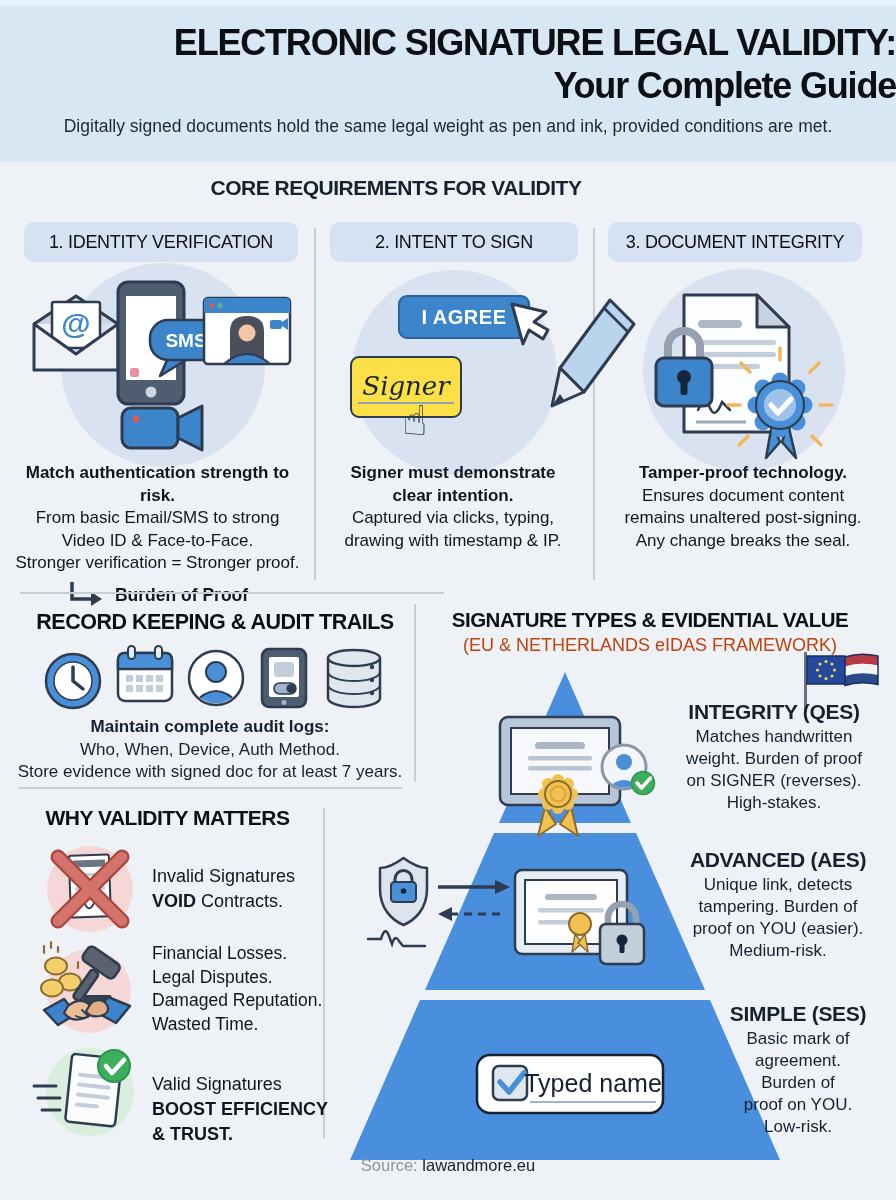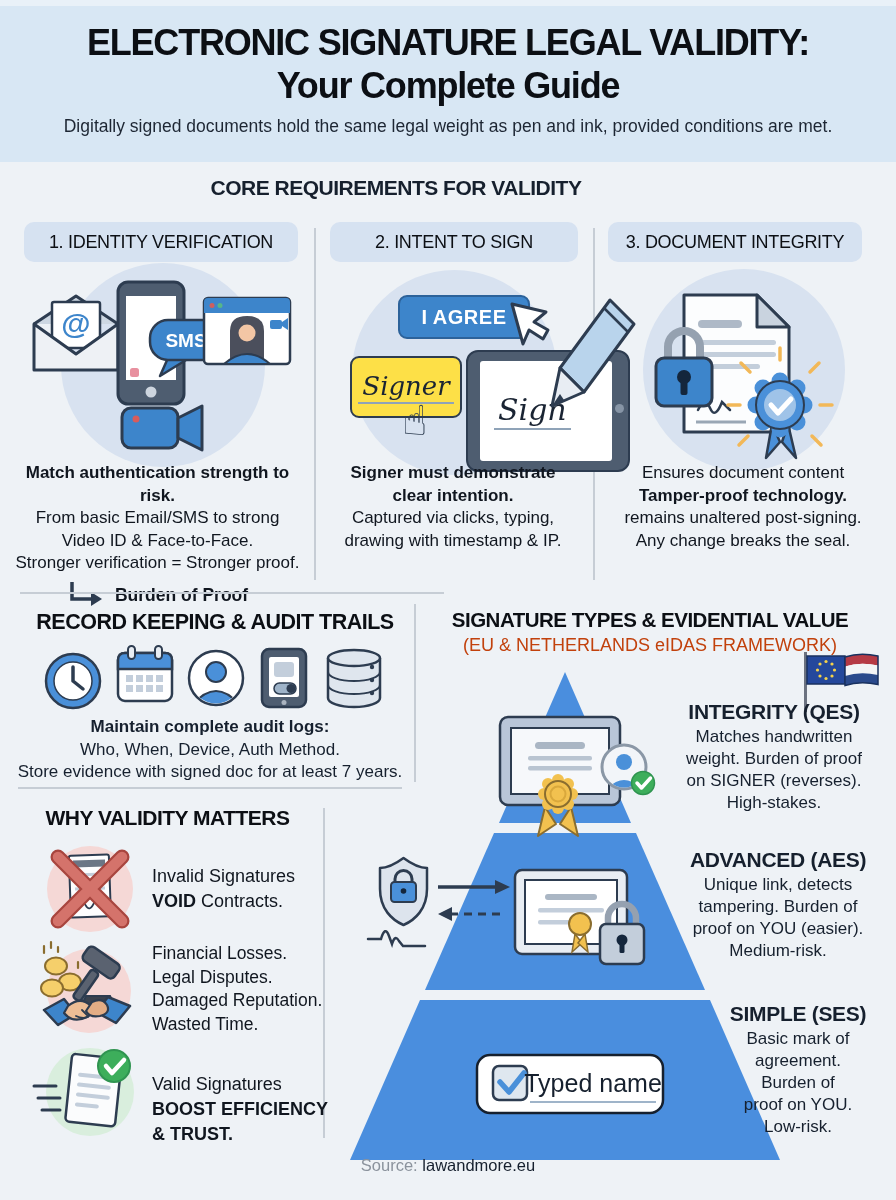--- a/index.html
+++ b/index.html
@@ -1,20 +1,20 @@
 <!DOCTYPE html>
 <html><head>
 <meta charset="utf-8">
 <style>
   html,body{margin:0;padding:0;background:#eef2f6;}
   .page{position:relative;width:896px;height:1200px;background:#eef2f6;overflow:hidden;
         font-family:"Liberation Sans",sans-serif;color:#16202e;}
   
   .header{position:absolute;left:0;top:0;width:896px;height:156px;background:#d8e7f4;border-top:6px solid #e9f1f8;}
-  .title{margin:0;text-align:center;font-weight:700;font-size:36px;line-height:43px;letter-spacing:-1.2px;color:#0c0f14;}
+  .title{margin:0;text-align:right;font-weight:700;font-size:36px;line-height:43px;letter-spacing:-1.2px;color:#0c0f14;}
   .title.l1{padding-top:15px;}
   .subtitle{margin-top:9px;text-align:center;font-size:17.5px;color:#1d2633;}
   
   .h-core{position:absolute;left:0;top:176px;width:792px;text-align:center;font-weight:700;font-size:21px;letter-spacing:-0.5px;}
   .badge{position:absolute;height:40px;background:#d6e2f1;border-radius:10px;display:flex;align-items:center;justify-content:center;
          font-weight:400;font-size:18px;letter-spacing:-0.3px;color:#0c0f14;}
   .b1{left:24px;top:222px;width:274px;}
   .b2{left:330px;top:222px;width:248px;}
   .b3{left:608px;top:222px;width:254px;}
   .vdiv,.hdiv{position:absolute;background:#c6cdd5;}
@@ -123,26 +123,20 @@
   <div class="agree-btn">
     <span>I AGREE</span>
   </div>
   <svg class="abs" style="left:508px;top:302px;" width="46" height="50" viewBox="0 0 46 50">
     <path d="M4,2 L15,42 L21,28 L35,37 L40,28 L26,20 L38,10 Z" fill="#ffffff" stroke="#2d3c50" stroke-width="3" stroke-linejoin="round"></path>
   </svg>
   <div class="signer-box">
     <span class="script">Signer</span>
   </div>
   <div class="hand">☝</div>
-  <div class="tablet">
-    <div class="screen">
-      <span class="script">Sign</span>
-    </div>
-    <div class="homebtn"></div>
-  </div>
   <svg class="abs" style="left:550px;top:296px;" width="92" height="132" viewBox="0 0 92 132">
     <path d="M60,4 L84,28 L34,96 L10,72 Z" fill="#b9d4ec" stroke="#2d3c50" stroke-width="3" stroke-linejoin="round"></path>
     <path d="M54,12 L78,36" stroke="#2d3c50" stroke-width="2.5"></path>
     <path d="M10,72 L34,96 L2,110 Z" fill="#e8edf3" stroke="#2d3c50" stroke-width="3" stroke-linejoin="round"></path>
     <path d="M2,110 L10,98 L14,104 Z" fill="#2d3c50"></path>
   </svg>
 
   <svg class="abs" style="left:622px;top:260px;" width="250" height="215" viewBox="0 0 250 215">
     <circle cx="122" cy="110" r="101" fill="#d8e2f0"></circle>
     <g>
@@ -202,22 +196,22 @@
       <b>Burden of Proof</b>
     </div>
   </div>
   <div class="coltext" style="left:322px;top:462px;width:262px;">
     <div><b>Signer must demonstrate</b></div>
     <div><b>clear intention.</b></div>
     <div>Captured via clicks, typing,</div>
     <div>drawing with timestamp &amp; IP.</div>
   </div>
   <div class="coltext" style="left:600px;top:462px;width:286px;">
+    <div><b>Tamper-proof technology.</b></div>
     <div>Ensures document content</div>
-    <div><b>Tamper-proof technology.</b></div>
     <div>remains unaltered post-signing.</div>
     <div>Any change breaks the seal.</div>
   </div>
 
   <div class="hdiv hd1"></div>
   <div class="hdiv hd2"></div>
   <div class="vdiv vd3"></div>
   <div class="vdiv vd4"></div>
 
   <div class="h-sec h-records">RECORD KEEPING &amp; AUDIT TRAILS</div>

